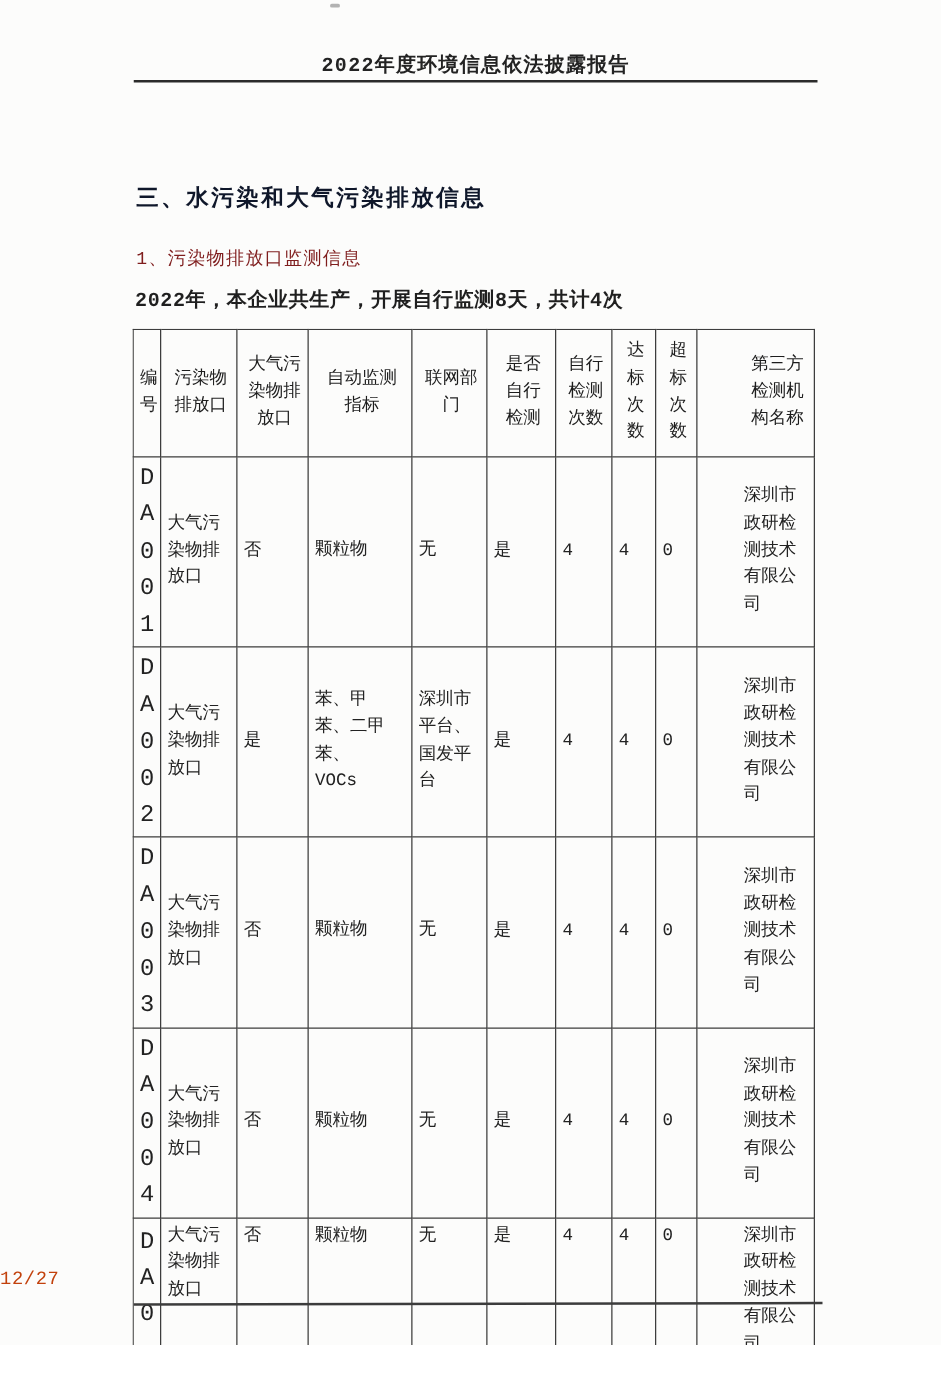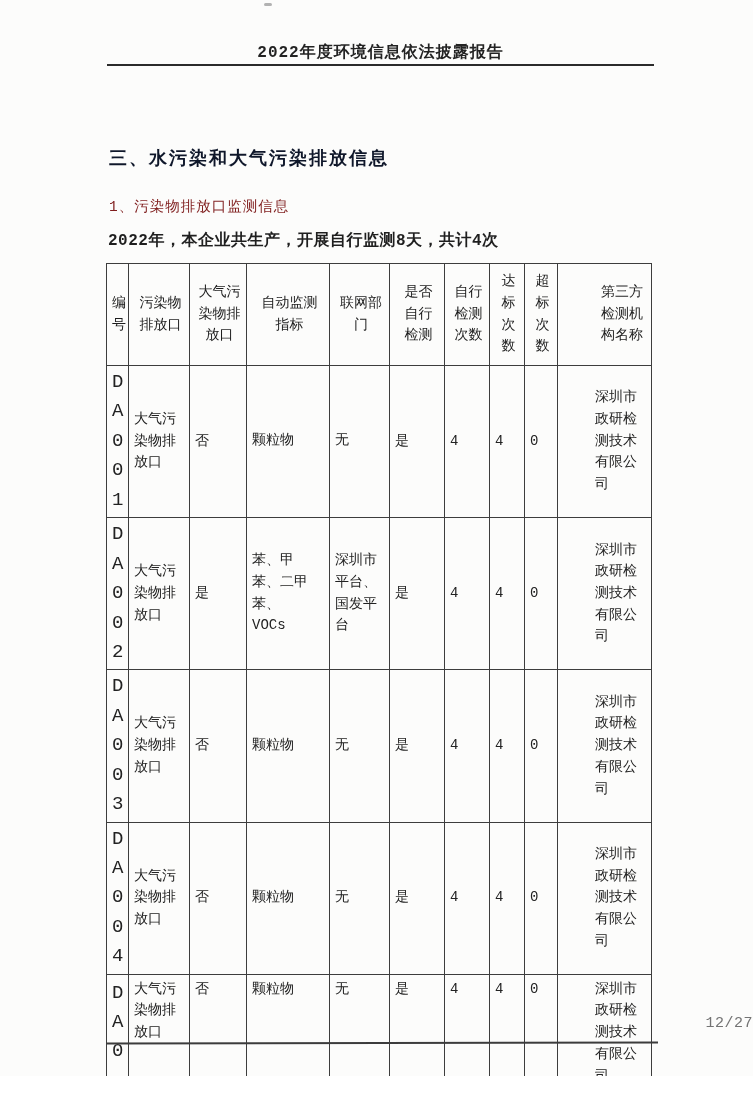--- a/index.html
+++ b/index.html
@@ -79,21 +79,21 @@
   tr.row-last td{vertical-align:top;padding-top:4px;}
   tr.row-last td.cell-id{line-height:29px;padding-top:4px;}
   tr.row-last td{border-bottom:none;}
   .stray-line{
     position:absolute;left:107px;top:1042px;width:551px;height:1.6px;
     background:#3c3c3c;transform:rotate(-0.12deg);
     z-index:3;
   }
   .page-num{
     position:absolute;left:0;top:1015px;width:753px;
-    text-align:right;font-size:15px;color:#737373;letter-spacing:.5px;
+    text-align:left;font-size:15px;color:#c2410c;letter-spacing:.5px;
     z-index:4;
   }
 </style>
 </head>
 <body>
 
 <div class="page">
 
   <div class="speck"></div>
 

